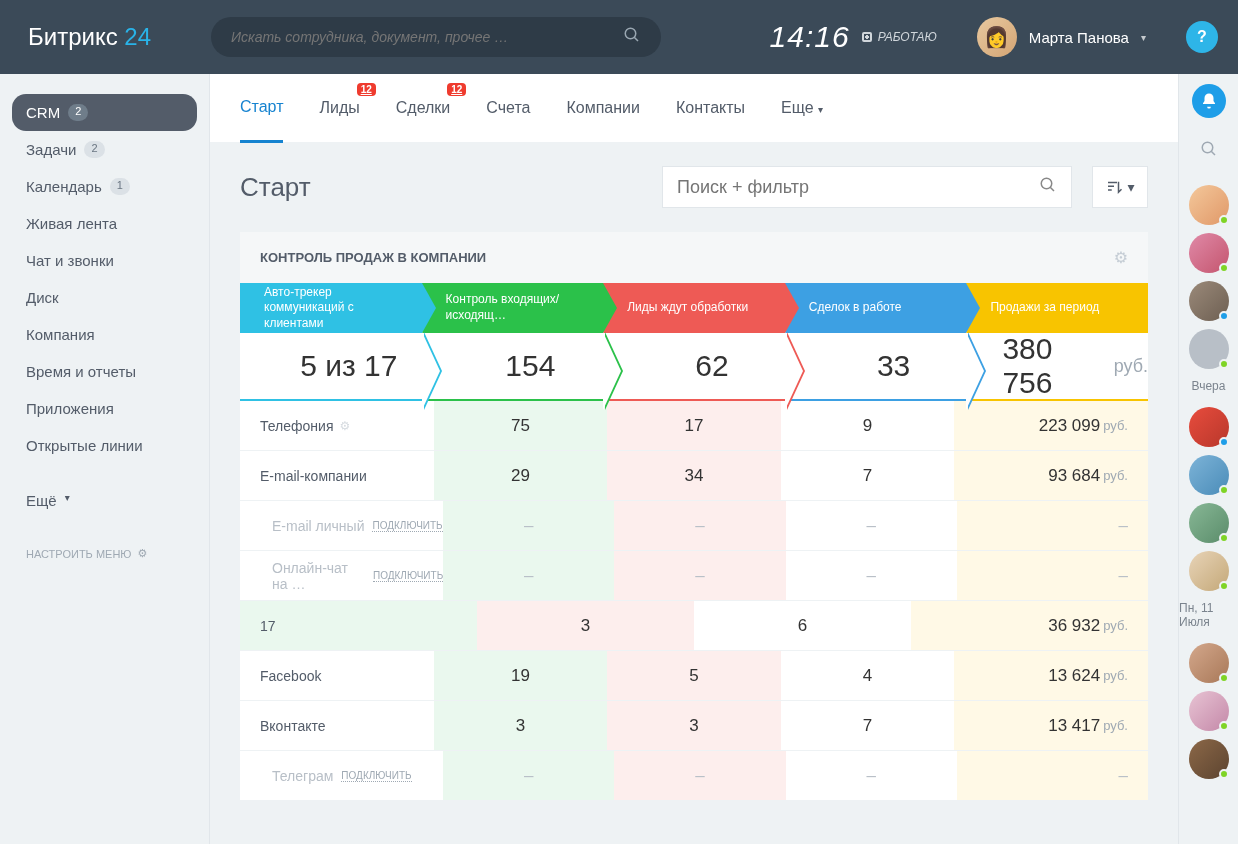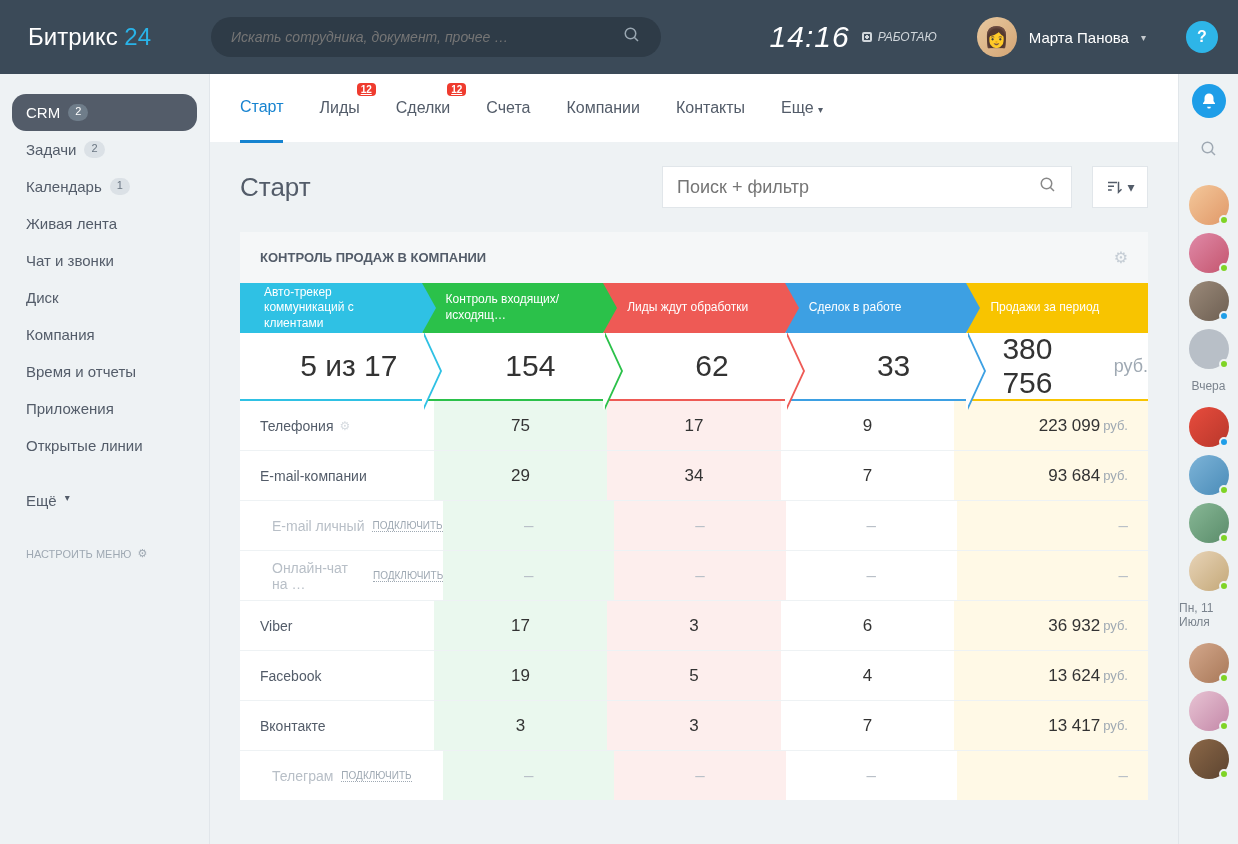--- a/index.html
+++ b/index.html
@@ -279,23 +279,20 @@
             <div class="cell">
               <span>Онлайн-чат на …</span>
               <span class="connect">ПОДКЛЮЧИТЬ</span>
             </div>
             <div class="cell c2 muted">–</div>
             <div class="cell c3 muted">–</div>
             <div class="cell muted">–</div>
             <div class="cell c5 muted">–</div>
           </div>
           <div class="table-row">
-            <div class="cell">
-              <span>Viber</span>
-            </div>
             <div class="cell c2">17</div>
             <div class="cell c3">3</div>
             <div class="cell">6</div>
             <div class="cell c5">
               <span>36 932</span>
               <span class="unit-sm">руб.</span>
             </div>
           </div>
           <div class="table-row">
             <div class="cell">

